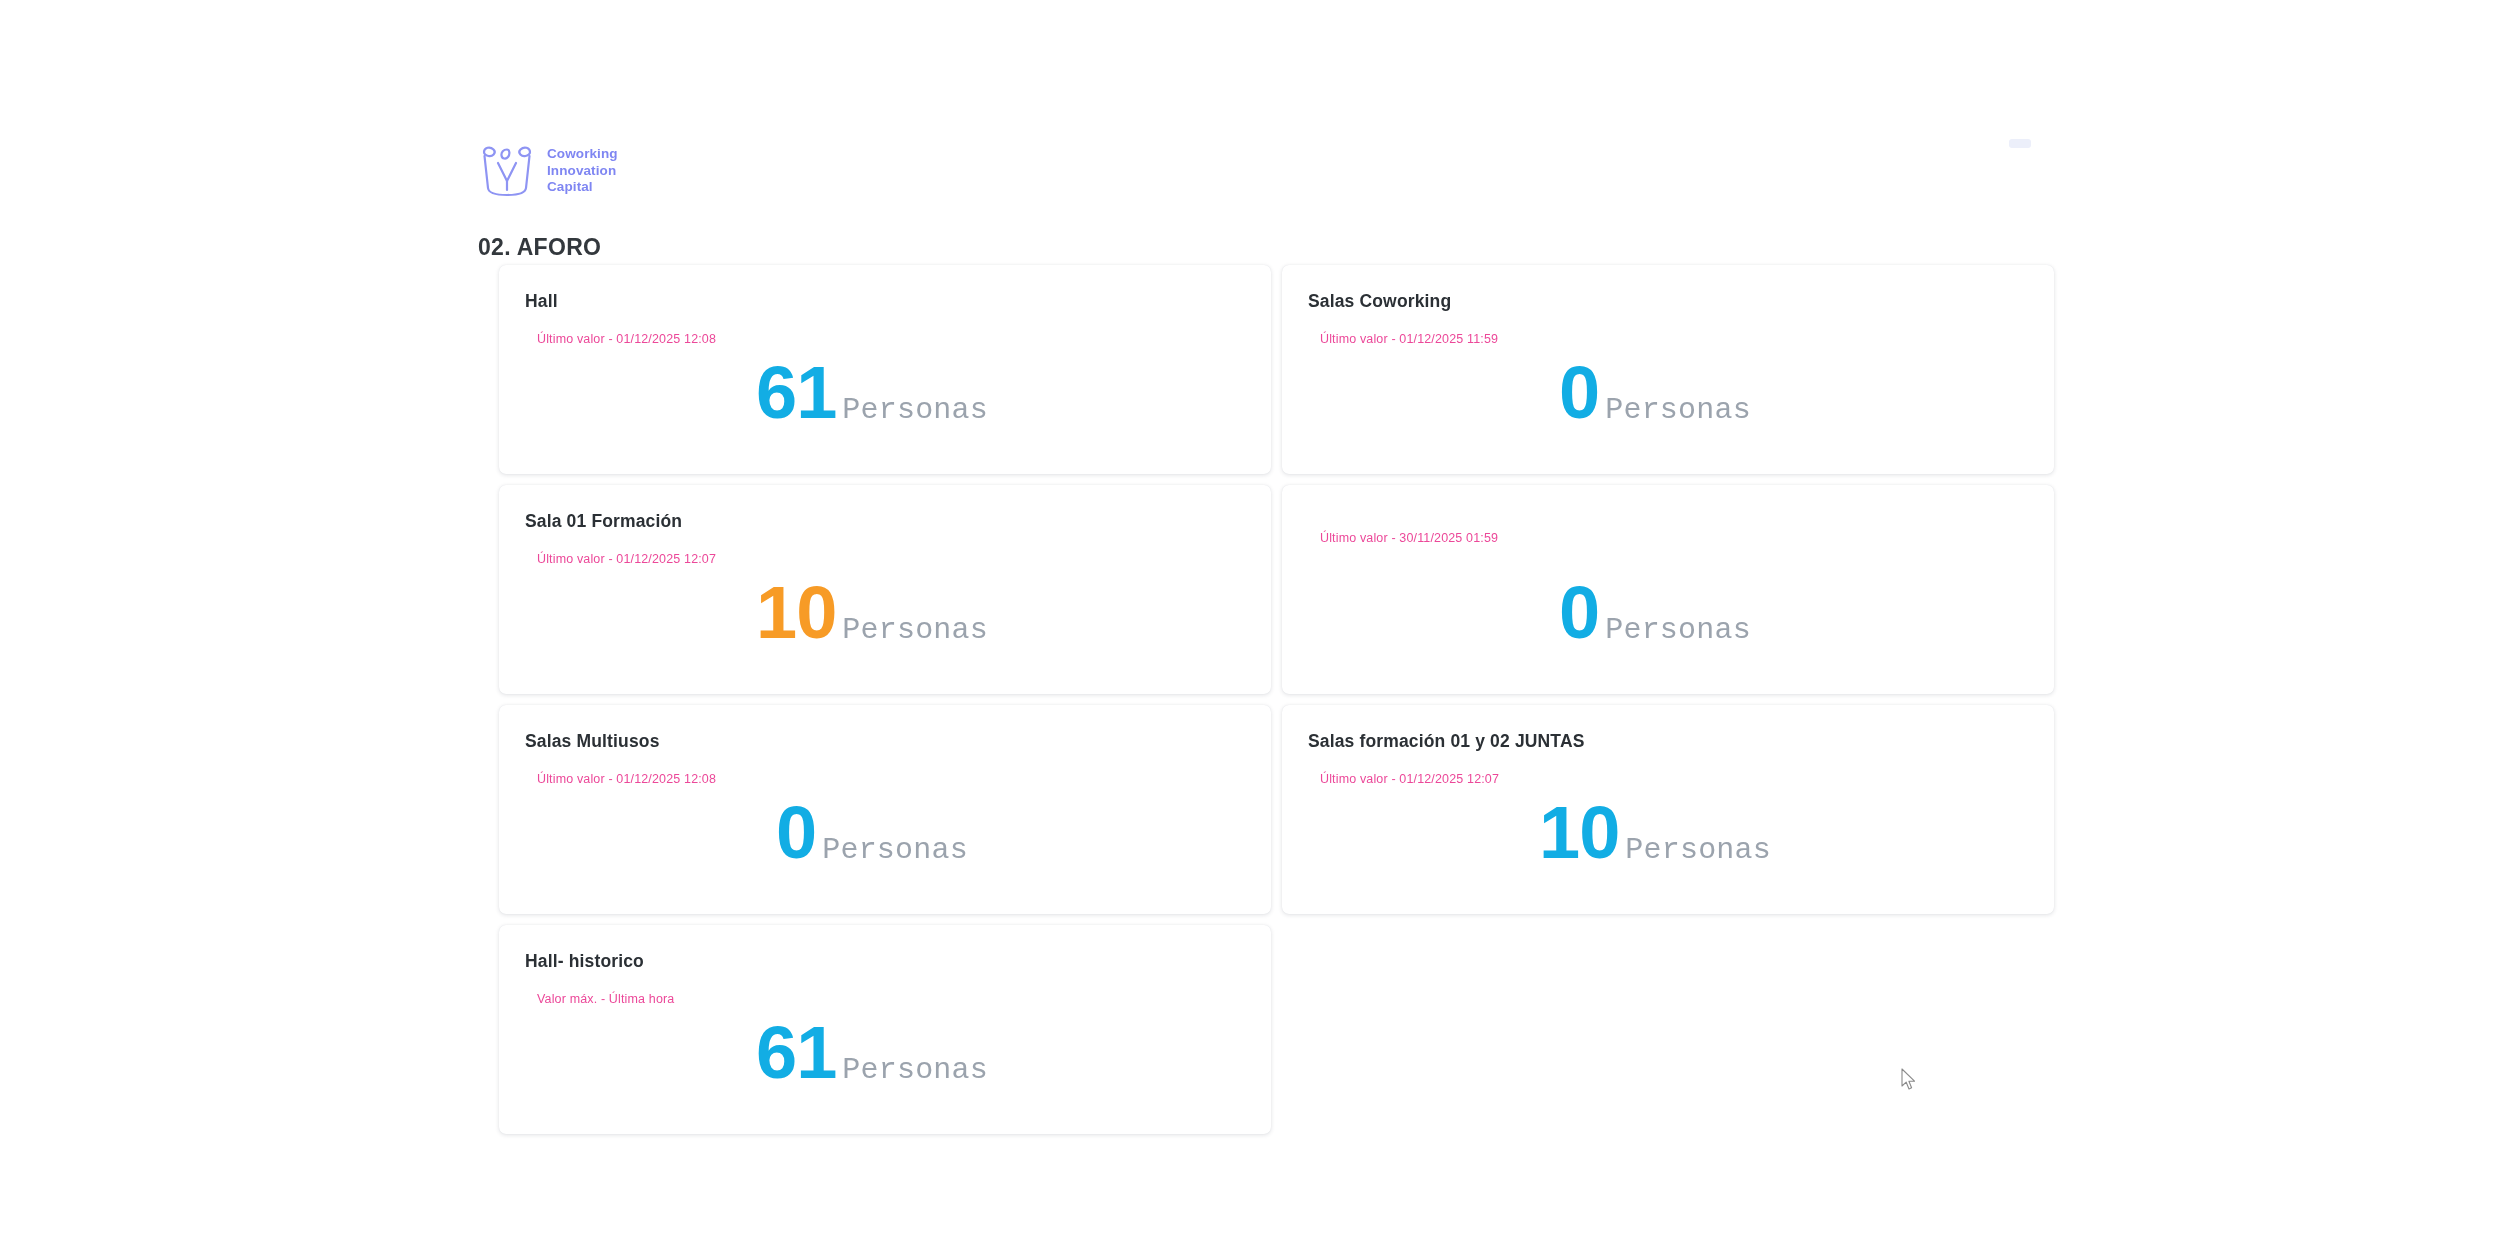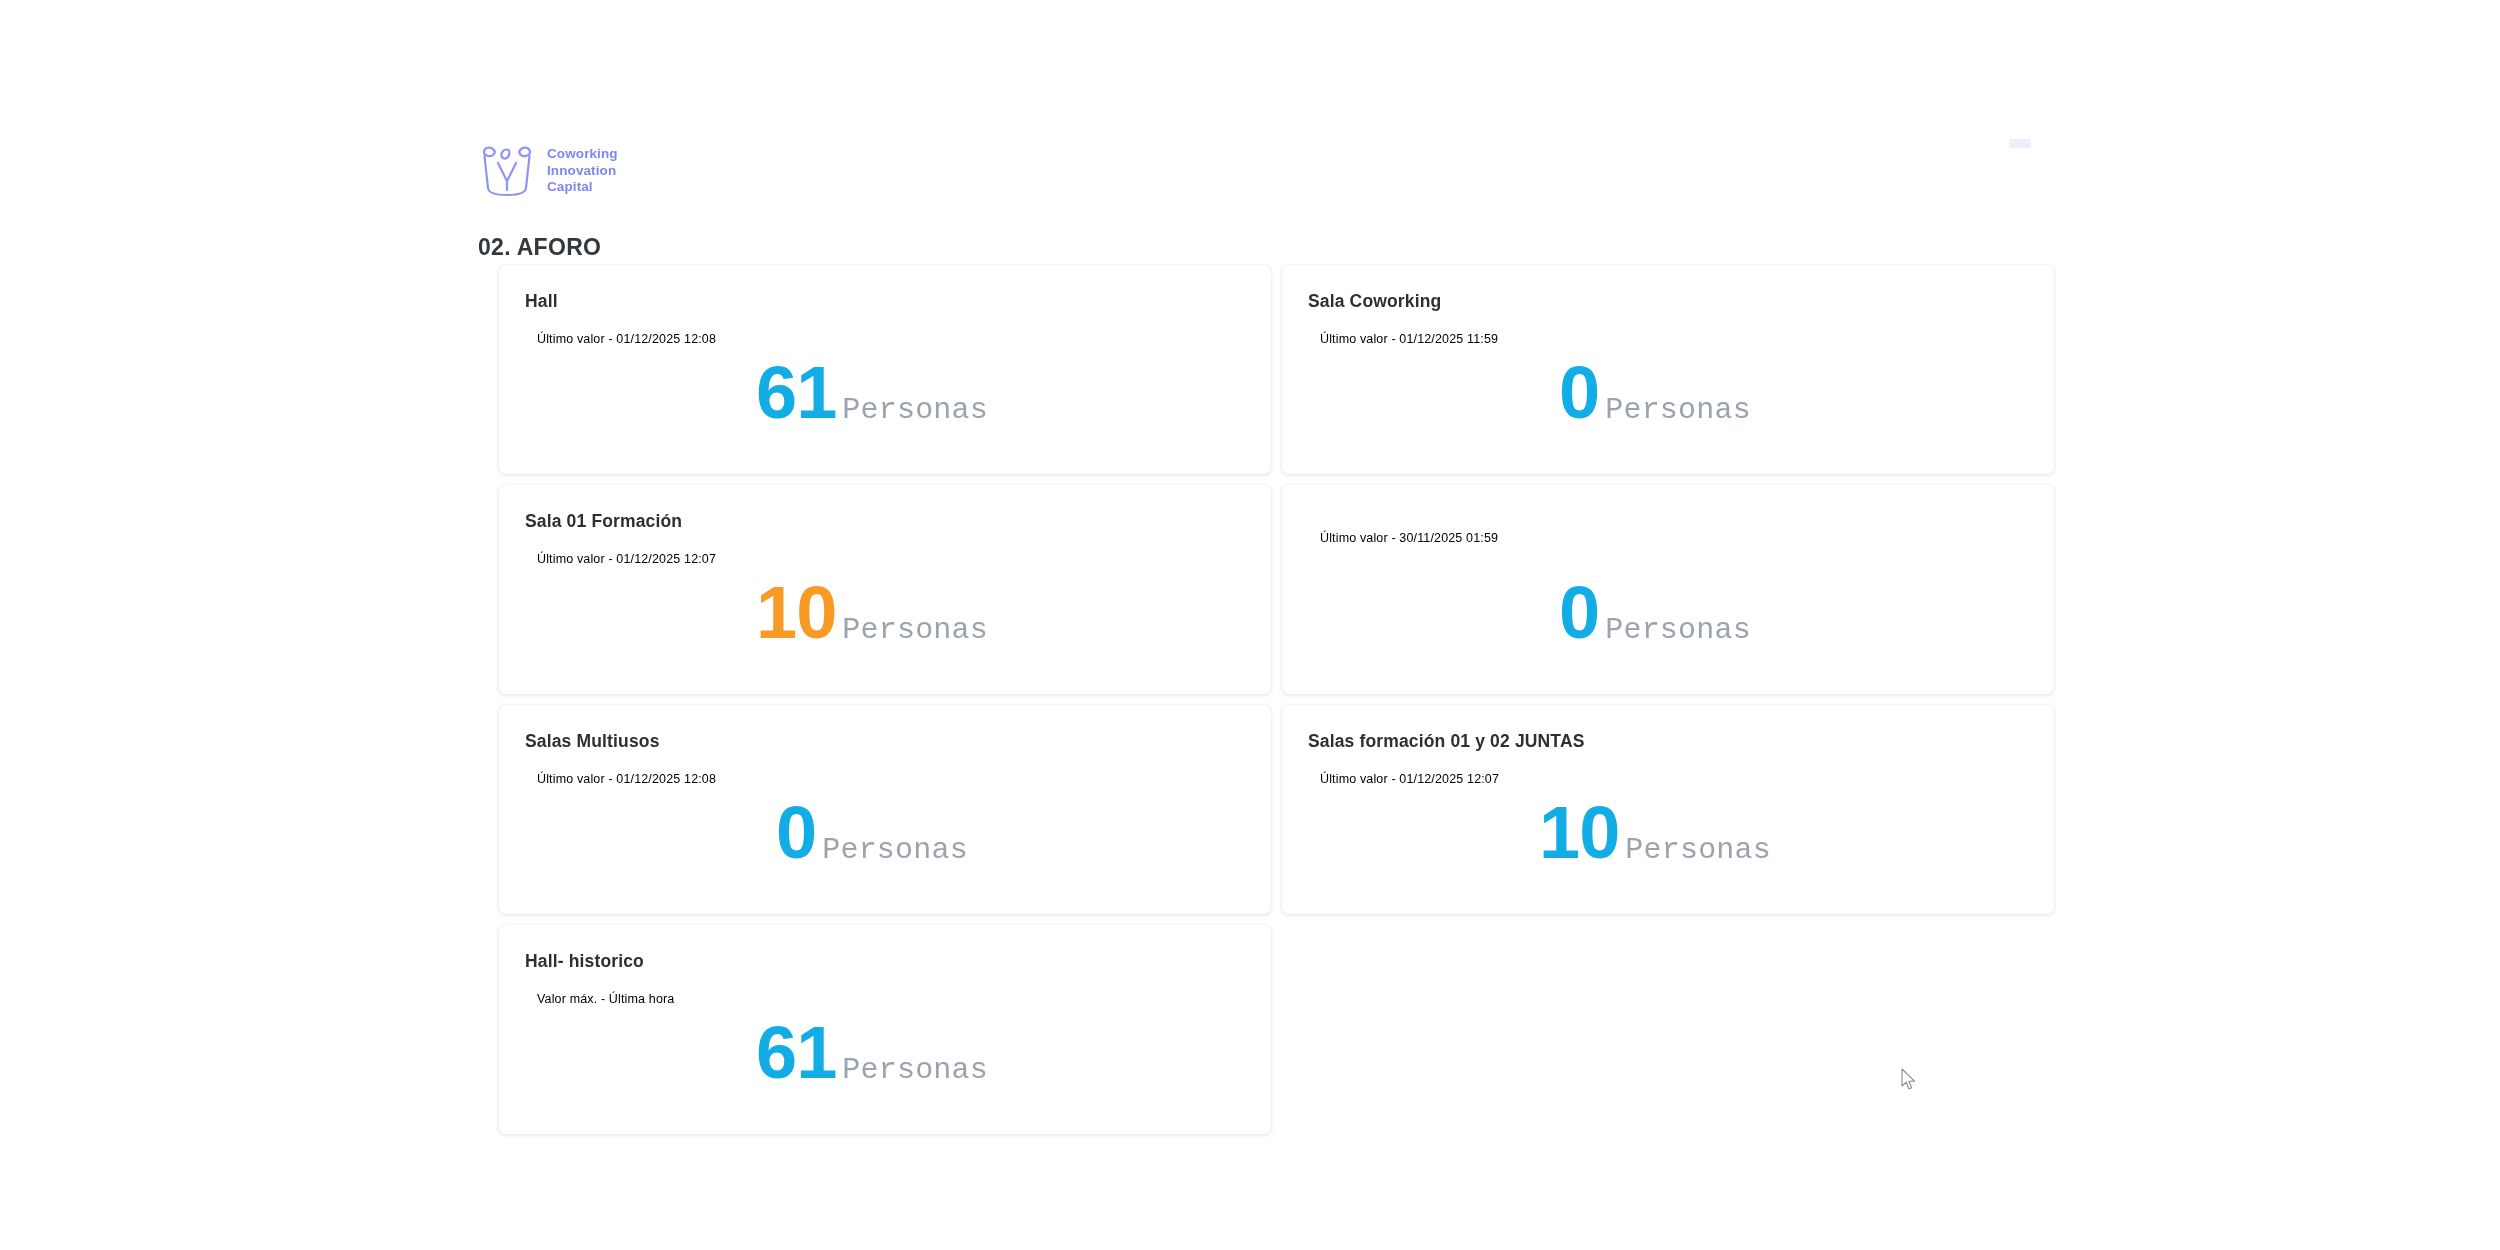--- a/index.html
+++ b/index.html
@@ -40,21 +40,21 @@
     padding:26px 26px 0 26px;
     position:relative;
     overflow:hidden;
   }
   .card.clipped { height:209px; }
   .card-title {
     font-size:17.5px; font-weight:700; color:#2b3035; letter-spacing:.15px;
   }
   .card-sub {
     margin-top:20px; margin-left:12px;
-    font-size:12.5px; font-weight:400; color:#000000; letter-spacing:.15px;
+    font-size:12.5px; font-weight:400; color:#ec4899; letter-spacing:.15px;
   }
   .card-value {
     position:absolute; left:0; right:26px; bottom:44px;
     display:flex; align-items:baseline; justify-content:center;
   }
   .val-num {
     font-size:74px; font-weight:700; line-height:1;
     letter-spacing:-1px;
   }
   .val-unit {
@@ -103,21 +103,21 @@
     <div class="card">
       <div class="card-title">Hall</div>
       <div class="card-sub">Último valor - 01/12/2025 12:08</div>
       <div class="card-value">
         <span class="val-num" style="color: rgb(18, 173, 228);">61</span>
         <span class="val-unit">Personas</span>
       </div>
     </div>
 
     <div class="card">
-      <div class="card-title">Sala Coworking</div>
+      <div class="card-title">Salas Coworking</div>
       <div class="card-sub">Último valor - 01/12/2025 11:59</div>
       <div class="card-value">
         <span class="val-num" style="color: rgb(18, 173, 228);">0</span>
         <span class="val-unit">Personas</span>
       </div>
     </div>
 
     <div class="card">
       <div class="card-title">Sala 01 Formación</div>
       <div class="card-sub">Último valor - 01/12/2025 12:07</div>

